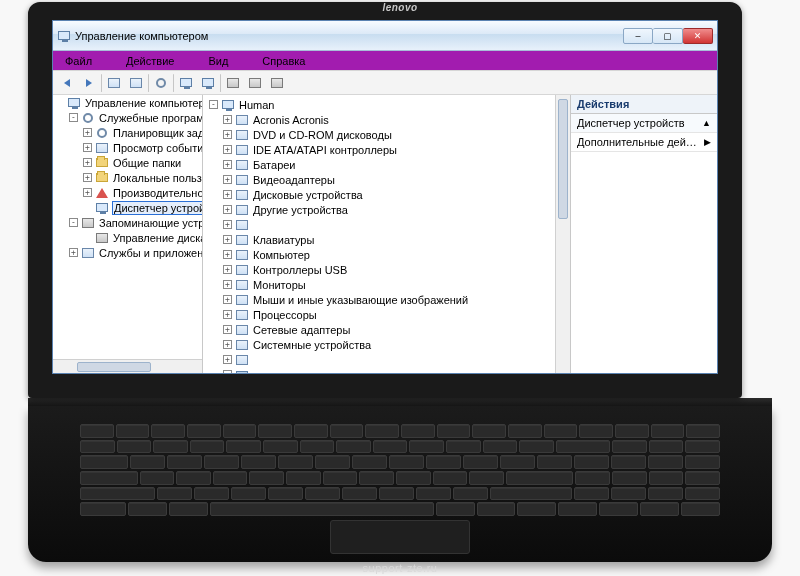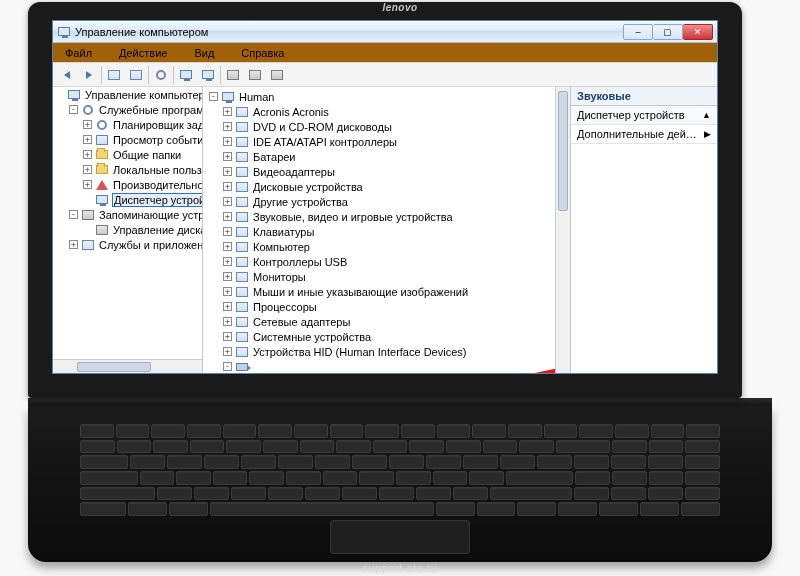--- a/index.html
+++ b/index.html
@@ -65,39 +65,39 @@
   
   .window {
     position: absolute; inset: 0;
     background: #fff;
     border: 1px solid #5a82b1;
     display: flex; flex-direction: column;
     font-size: 11px;
     color: #000;
   }
   .titlebar {
-    height: 22px;
+    height: 30px;
     background: linear-gradient(180deg,#f7fbff 0%,#dce9f7 45%,#c8ddf0 46%,#e8f1fb 100%);
     border-bottom: 1px solid #a8bed8;
     display: flex; align-items: center; padding: 0 4px; gap: 4px;
   }
   .titlebar .ticon { width: 14px; height: 14px; display:inline-flex; align-items:center; justify-content:center; }
   .titlebar .ttxt { flex: 1; color: #000; }
   .winbtns { display: flex; gap: 0; }
   .winbtn {
     width: 30px; height: 16px; border: 1px solid #8aa7c5; border-radius: 2px;
     background: linear-gradient(180deg,#eff6fd,#d7e7f6);
     display:flex; align-items:center; justify-content:center; font-size:9px;
   }
   .winbtn + .winbtn { border-left: none; }
   .winbtn.close { background: linear-gradient(180deg,#f08d8d,#d13434); color:#fff; border-color:#9c2a2a;}
   .menubar {
-    height: 20px; display:flex; align-items:center; gap: 11px;
+    height: 20px; display:flex; align-items:center; gap: 18px;
     padding: 0 4px; border-bottom: 1px solid #d6d6d6;
-    background:#a16207;
+    background:#a21caf;
   }
   .menuitem { padding: 2px 8px; }
   .toolbar {
     height: 24px; display:flex; align-items:center; gap: 2px;
     padding: 0 4px; border-bottom: 1px solid #d6d6d6;
     background:#f4f4f4;
   }
   .tbtn {
     width: 20px; height: 20px; border: 1px solid transparent; border-radius:2px;
     display:inline-flex; align-items:center; justify-content:center;
@@ -418,21 +418,20 @@
                       </span>
     <span class="label">Другие устройства</span>
                     </div>
                   </li>
                   <li class="node">
                     <div class="row">
     <span class="exp">+</span>
     <span class="nicon">
                         <span class="ico-box"></span>
                       </span>
-    <span class="label">Звуковые, видео и игровые устройства</span>
                     </div>
                   </li>
                   <li class="node">
                     <div class="row">
     <span class="exp">+</span>
     <span class="nicon">
                         <span class="ico-box"></span>
                       </span>
     <span class="label">Клавиатуры</span>
                     </div>
@@ -499,21 +498,20 @@
                       </span>
     <span class="label">Системные устройства</span>
                     </div>
                   </li>
                   <li class="node">
                     <div class="row">
     <span class="exp">+</span>
     <span class="nicon">
                         <span class="ico-box"></span>
                       </span>
-    <span class="label">Устройства HID (Human Interface Devices)</span>
                     </div>
                   </li>
                   <li class="node">
                     <div class="row">
   <span class="exp">-</span>
   <span class="nicon">
                         <span class="ico-cam"></span>
                       </span>
                     </div>
   </li>
@@ -528,21 +526,21 @@
             </marker>
               </defs>
             <line x1="170" y1="6" x2="6" y2="40" stroke="#e11" stroke-width="4" marker-end="url(#ah)"></line>
           </svg>
           <div class="center-scroll">
               <div class="thumb"></div>
             </div>
         </div>
 
         <div class="pane">
-          <div class="actions-head">Звуковые</div>
+          <div class="actions-head">Действия</div>
           <div class="actions-item">
             <span>Диспетчер устройств</span>
             <span style="font-size:9px;">▲</span>
           </div>
           <div class="actions-item sub">
             <span>Дополнительные дей…</span>
             <span style="font-size:9px;">▶</span>
           </div>
         </div>
       </div>

